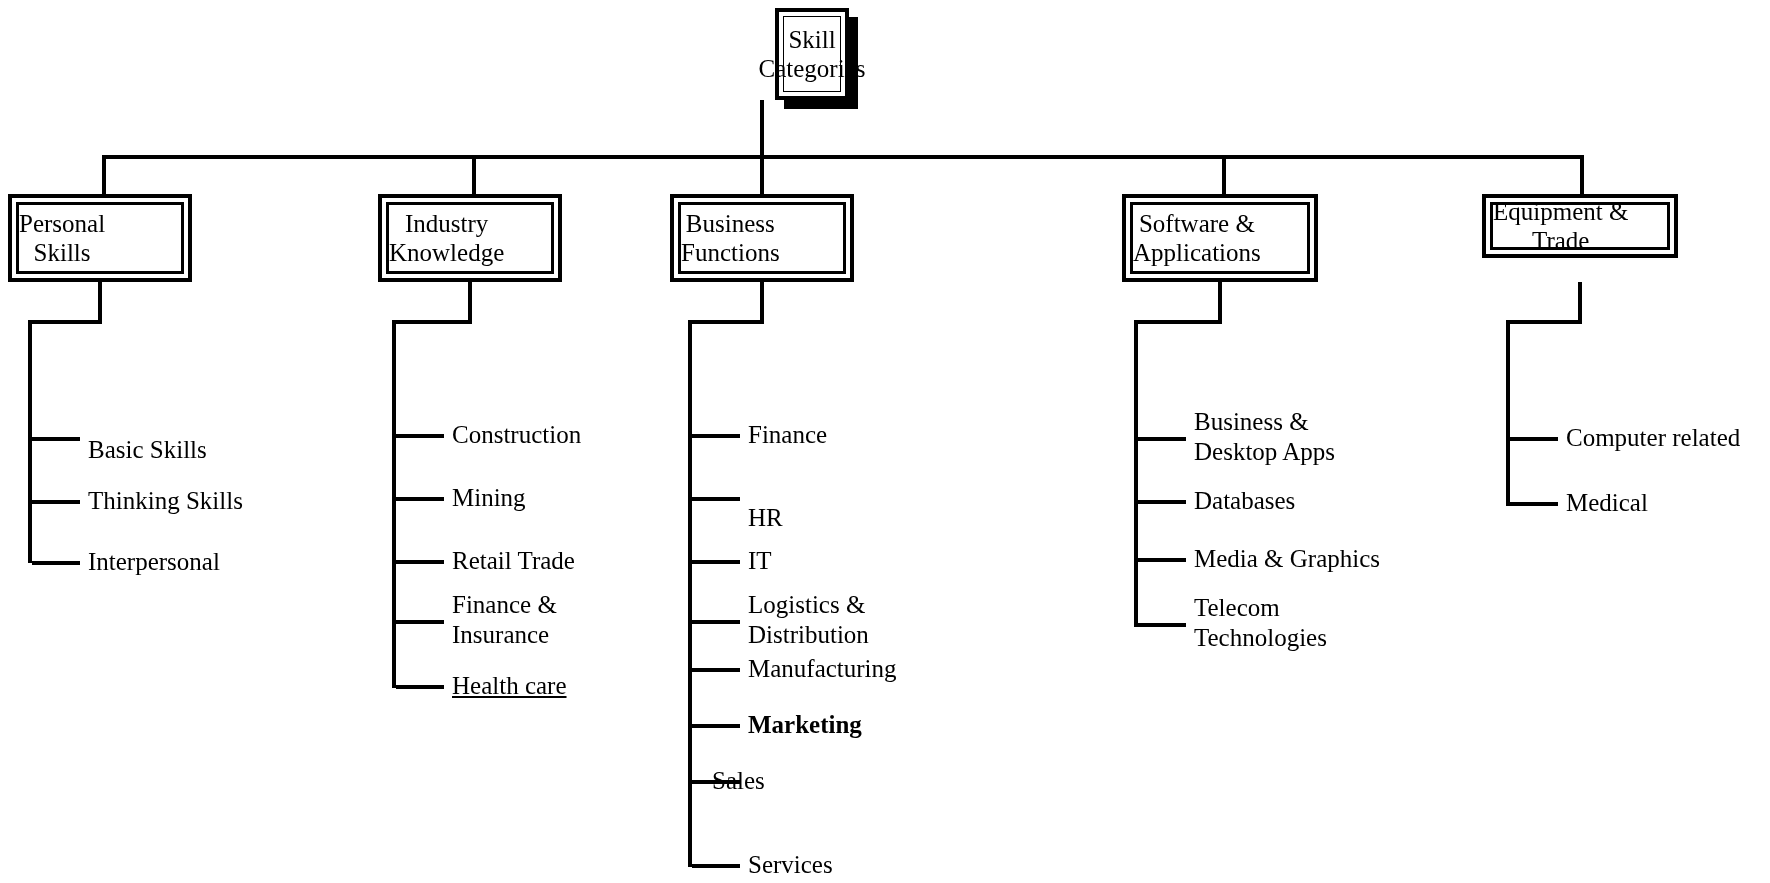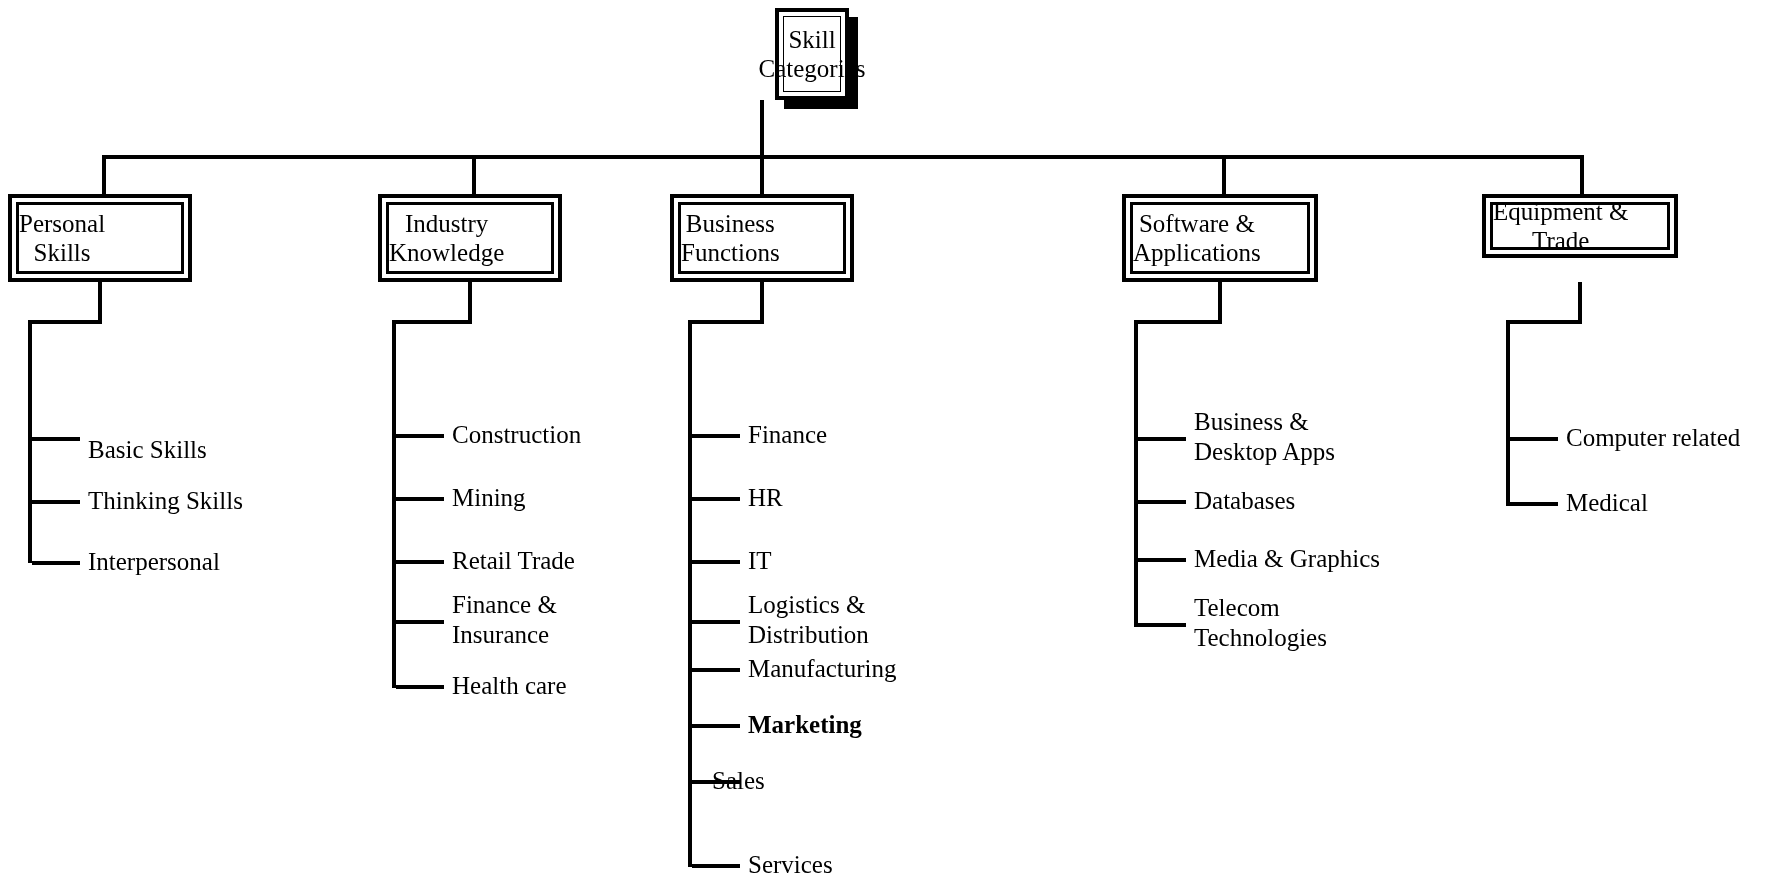--- a/index.html
+++ b/index.html
@@ -138,31 +138,31 @@
   <div class="leaf" style="left:452px;top:483px;">Mining</div>
 
   <div class="tick" style="left: 396px; top: 560px; width: 48px; background: rgb(0, 0, 0);"></div>
   <div class="leaf" style="left:452px;top:546px;">Retail Trade</div>
 
   <div class="tick" style="left: 396px; top: 620px; width: 48px; background: rgb(0, 0, 0);"></div>
   <div class="leaf" style="left:452px;top:590px;">Finance &amp;
 Insurance</div>
 
   <div class="tick" style="left: 396px; top: 685px; width: 48px; background: rgb(0, 0, 0);"></div>
-  <div class="leaf" style="left:452px;top:671px;">Health care</div>
+  <div class="leaf" style="left:452px;top:671px;text-decoration:underline;">Health care</div>
 
   <div class="vline" style="left: 760px; top: 282px; height: 42px; background: rgb(0, 0, 0);"></div>
   <div class="hline" style="left: 688px; top: 320px; width: 76px; background: rgb(0, 0, 0);"></div>
   <div class="vline" style="left: 688px; top: 320px; height: 547px; background: rgb(0, 0, 0);"></div>
 
   <div class="tick" style="left: 692px; top: 434px; width: 48px; background: rgb(0, 0, 0);"></div>
   <div class="leaf" style="left:748px;top:420px;">Finance</div>
 
   <div class="tick" style="left: 692px; top: 497px; width: 48px; background: rgb(0, 0, 0);"></div>
-  <div class="leaf" style="left:748px;top:483px;">HR</div>
+  <div class="leaf" style="left:748px;top:503px;">HR</div>
 
   <div class="tick" style="left: 692px; top: 560px; width: 48px; background: rgb(0, 0, 0);"></div>
   <div class="leaf" style="left:748px;top:546px;">IT</div>
 
   <div class="tick" style="left: 692px; top: 620px; width: 48px; background: rgb(0, 0, 0);"></div>
   <div class="leaf" style="left:748px;top:590px;">Logistics &amp;
 Distribution</div>
 
   <div class="tick" style="left: 692px; top: 668px; width: 48px; background: rgb(0, 0, 0);"></div>
   <div class="leaf" style="left:748px;top:654px;">Manufacturing</div>

